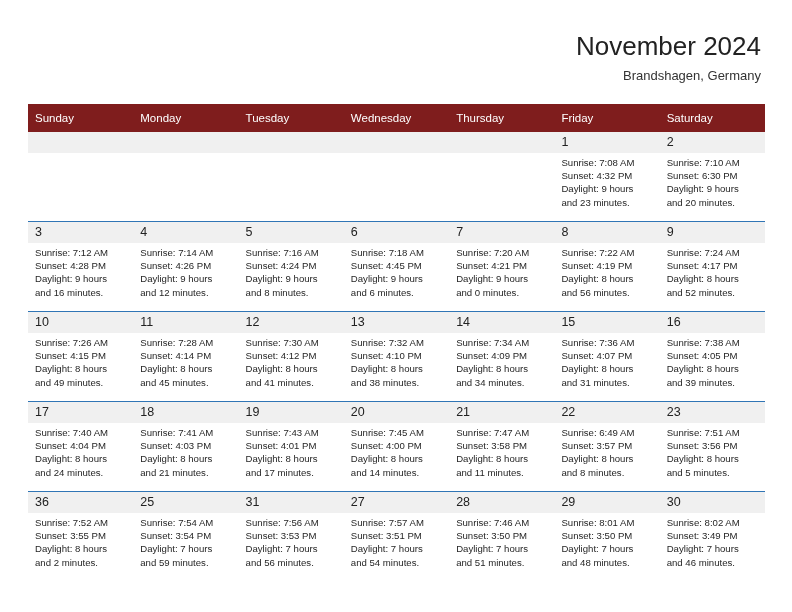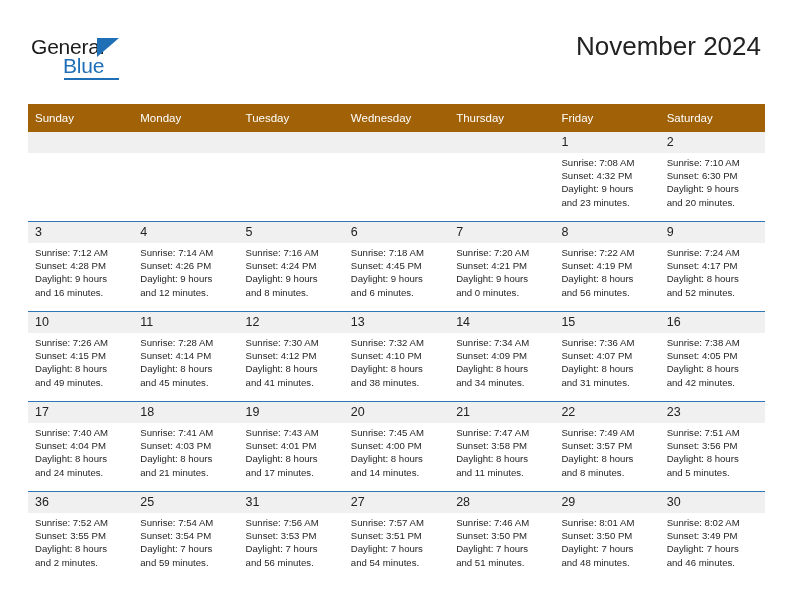--- a/index.html
+++ b/index.html
@@ -96,21 +96,21 @@
   
   .cal {
     position: absolute;
     left: 28px;
     top: 104px;
     width: 737px;
     border-collapse: collapse;
     table-layout: fixed;
   }
   .cal th {
-    background: #a16207;
+    background: #7f1d1d;
     color: #ffffff;
     font-size: 11.5px;
     font-weight: normal;
     text-align: left;
     padding: 6px 0 6px 7px;
     height: 16px;
     border: none;
   }
   .cal td {
     vertical-align: top;
@@ -143,29 +143,24 @@
   }
   .info div { white-space: nowrap; }
 </style>
 </head>
 <body>
 
 <div class="page">
 
   <div class="top">
 
-    <div class="logo">
-      <span class="logo-general">General</span>
-      <span class="logo-tri"></span>
-      <span class="logo-blue">Blue</span>
-      <span class="logo-rule"></span>
-    </div>
 
     <div class="title-wrap">
       <div class="title">November 2024</div>
+      <div class="subtitle">Brandshagen, Germany</div>
     </div>
 
   </div>
 
   <table class="cal">
     <thead>
       <tr>
         <th>Sunday</th>
         <th>Monday</th>
         <th>Tuesday</th>
@@ -330,21 +325,21 @@
               <div>Daylight: 8 hours</div>
               <div>and 31 minutes.</div>
             </div>
           </td>
           <td>
             <div class="daynum">16</div>
             <div class="info">
               <div>Sunrise: 7:38 AM</div>
               <div>Sunset: 4:05 PM</div>
               <div>Daylight: 8 hours</div>
-              <div>and 42 minutes.</div>
+              <div>and 39 minutes.</div>
             </div>
           </td>
         </tr>
         <tr class="week">
           <td>
             <div class="daynum">17</div>
             <div class="info">
               <div>Sunrise: 7:40 AM</div>
               <div>Sunset: 4:04 PM</div>
               <div>Daylight: 8 hours</div>
@@ -383,21 +378,21 @@
             <div class="info">
               <div>Sunrise: 7:47 AM</div>
               <div>Sunset: 3:58 PM</div>
               <div>Daylight: 8 hours</div>
               <div>and 11 minutes.</div>
             </div>
           </td>
           <td>
             <div class="daynum">22</div>
             <div class="info">
-              <div>Sunrise: 7:49 AM</div>
+              <div>Sunrise: 6:49 AM</div>
               <div>Sunset: 3:57 PM</div>
               <div>Daylight: 8 hours</div>
               <div>and 8 minutes.</div>
             </div>
           </td>
           <td>
             <div class="daynum">23</div>
             <div class="info">
               <div>Sunrise: 7:51 AM</div>
               <div>Sunset: 3:56 PM</div>

